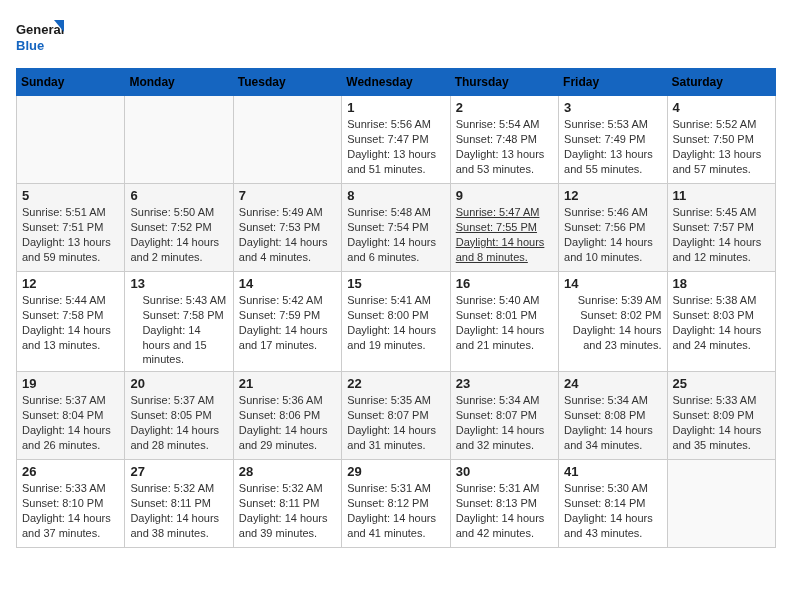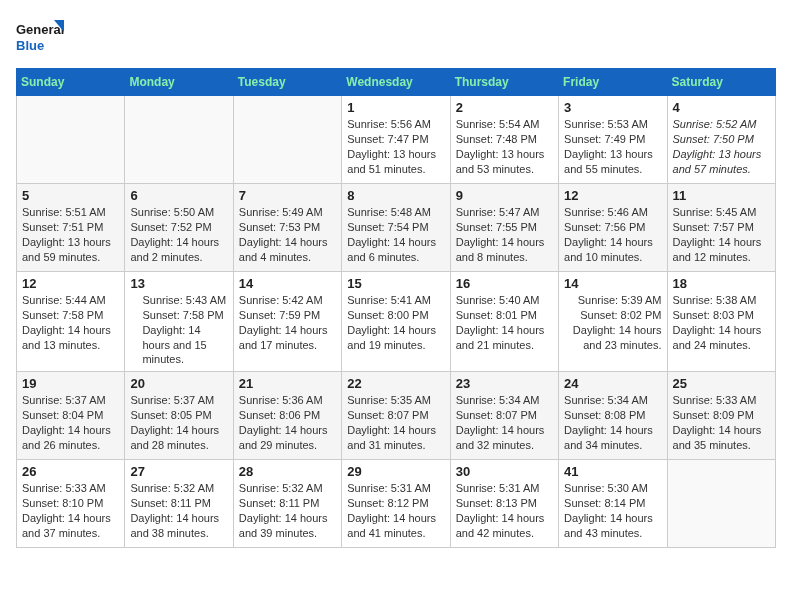--- a/index.html
+++ b/index.html
@@ -33,21 +33,21 @@
       font-size: 14px;
       color: #444;
     }
     table {
       width: 100%;
       border-collapse: collapse;
       table-layout: fixed;
     }
     th {
       background-color: #1565C0;
-      color: #86efac;
+      color: #000000;
       font-size: 12px;
       font-weight: bold;
       padding: 6px 4px;
       text-align: left;
       border: 1px solid #1565C0;
     }
     td {
       border: 1px solid #ccc;
       vertical-align: top;
       padding: 4px 5px;
@@ -121,21 +121,21 @@
 Daylight: 13 hours and 53 minutes.</div>
         </td>
         <td>
           <span class="day-num">3</span>
           <div class="cell-text" style="white-space: pre-line;">Sunrise: 5:53 AM
 Sunset: 7:49 PM
 Daylight: 13 hours and 55 minutes.</div>
         </td>
         <td>
           <span class="day-num">4</span>
-          <div class="cell-text" style="white-space: pre-line; font-style: italic;">Sunrise: 5:52 AM
+          <div class="cell-text" style="white-space: pre-line;">Sunrise: 5:52 AM
 Sunset: 7:50 PM
 Daylight: 13 hours and 57 minutes.</div>
         </td>
       </tr>
       <tr>
         <td>
           <span class="day-num">5</span>
           <div class="cell-text" style="white-space: pre-line;">Sunrise: 5:51 AM
 Sunset: 7:51 PM
 Daylight: 13 hours and 59 minutes.</div>
@@ -153,21 +153,21 @@
 Daylight: 14 hours and 4 minutes.</div>
         </td>
         <td>
           <span class="day-num">8</span>
           <div class="cell-text" style="white-space: pre-line;">Sunrise: 5:48 AM
 Sunset: 7:54 PM
 Daylight: 14 hours and 6 minutes.</div>
         </td>
         <td>
           <span class="day-num">9</span>
-          <div class="cell-text" style="white-space: pre-line;">Sunrise: 5:47 AM
+          <div class="cell-text" style="white-space: pre-line; text-decoration: underline;">Sunrise: 5:47 AM
 Sunset: 7:55 PM
 Daylight: 14 hours and 8 minutes.</div>
         </td>
         <td>
           <span class="day-num">12</span>
           <div class="cell-text" style="white-space: pre-line;">Sunrise: 5:46 AM
 Sunset: 7:56 PM
 Daylight: 14 hours and 10 minutes.</div>
         </td>
         <td>

